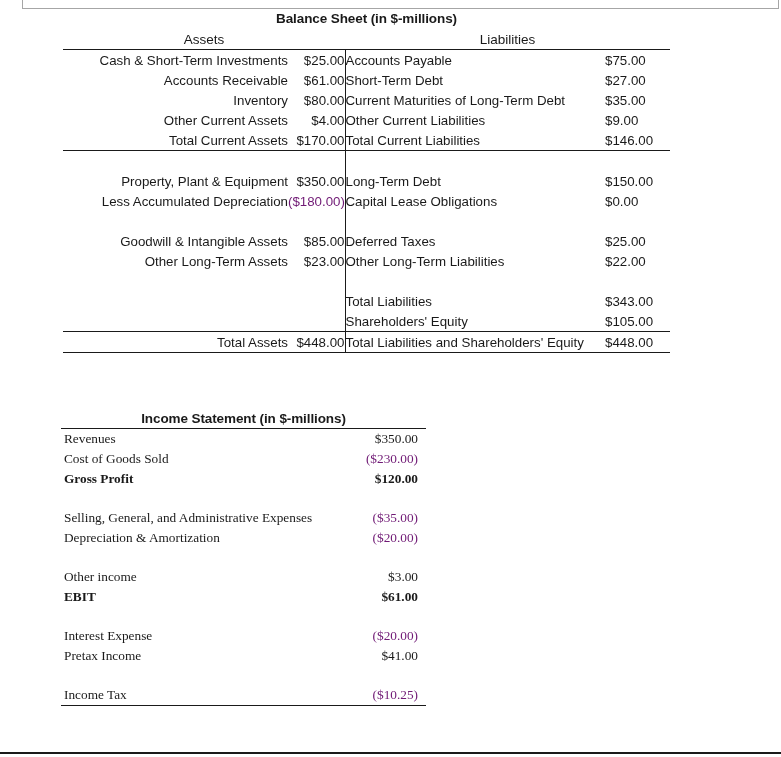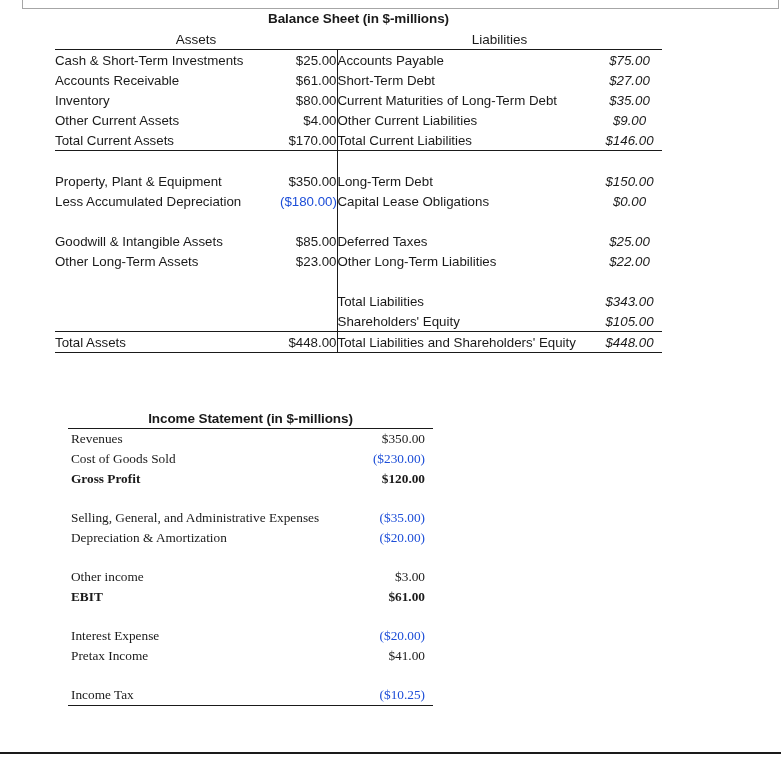--- a/index.html
+++ b/index.html
@@ -42,21 +42,21 @@
   .sheet {
     position: absolute;
     left: 0;
     top: 0;
     width: 781px;
   }
 
   
   .bs-wrap {
     position: absolute;
-    left: 55px;
+    left: 63px;
     top: 11px;
     width: 607px;
   }
   .bs-title {
     text-align: center;
     font-size: 13.5px;
     font-weight: bold;
     letter-spacing: -0.1px;
     padding-bottom: 3px;
   }
@@ -77,38 +77,38 @@
     vertical-align: middle;
     font-weight: normal;
     white-space: nowrap;
   }
   .hdr-a, .hdr-l {
     text-align: center;
     font-weight: bold;
     font-size: 13.5px;
     height: 19px;
   }
-  .lbl   { text-align: left;  padding-left: 3px; }
+  .lbl   { text-align: right;  padding-left: 3px; }
   .val   { text-align: right; padding-right: 2px; }
   .lbl-r { text-align: left;  padding-left: 5px; }
-  .val-r { text-align: center; padding-right: 8px; font-style: italic; }
+  .val-r { text-align: left; padding-right: 8px; }
 
   .bold td, td.bold, .bold { font-weight: bold; }
-  .neg { color: #1d4ed8; }
+  .neg { color: #701a75; }
 
   
   .tb-top     { border-top: 1.4px solid #1a1a1a; }
   .tb-bottom  { border-bottom: 1.4px solid #1a1a1a; }
   .divider    { border-left: 1.2px solid #1a1a1a; }
   .spacer td  { height: 18px; }
 
   
   .is-wrap {
     position: absolute;
-    left: 68px;
+    left: 61px;
     top: 411px;
     width: 365px;
   }
   .is-title {
     text-align: center;
     font-size: 13.5px;
     font-weight: bold;
     letter-spacing: -0.1px;
     padding-bottom: 2px;
     border-bottom: 1.4px solid #1a1a1a;

